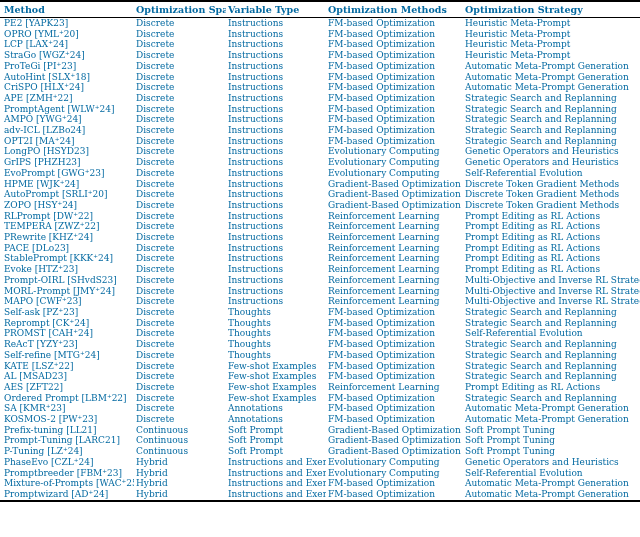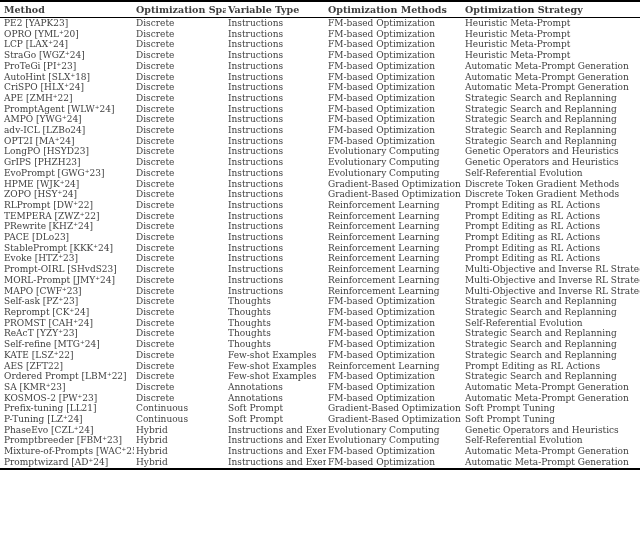--- a/index.html
+++ b/index.html
@@ -8,21 +8,21 @@
     background: #ffffff;
     width: 640px;
     height: 537px;
     overflow: hidden;
   }
   .page {
     width: 640px;
     height: 404px;
     box-sizing: border-box;
     font-family: "DejaVu Serif", "Liberation Serif", serif;
-    color: #404040;
+    color: #0369a1;
   }
   table.methods {
     width: 640px;
     table-layout: fixed;
     border-collapse: collapse;
     border-top: 2px solid #000000;
     border-bottom: 2px solid #000000;
   }
   table.methods thead tr {
     border-bottom: 1px solid #000000;
@@ -181,20 +181,27 @@
           <td>Self-Referential Evolution</td>
         </tr>
         <tr>
           <td>HPME [WJK⁺24]</td>
           <td>Discrete</td>
           <td>Instructions</td>
           <td>Gradient-Based Optimization</td>
           <td>Discrete Token Gradient Methods</td>
         </tr>
         <tr>
+          <td>AutoPrompt [SRLI⁺20]</td>
+          <td>Discrete</td>
+          <td>Instructions</td>
+          <td>Gradient-Based Optimization</td>
+          <td>Discrete Token Gradient Methods</td>
+        </tr>
+        <tr>
           <td>ZOPO [HSY⁺24]</td>
           <td>Discrete</td>
           <td>Instructions</td>
           <td>Gradient-Based Optimization</td>
           <td>Discrete Token Gradient Methods</td>
         </tr>
         <tr>
           <td>RLPrompt [DW⁺22]</td>
           <td>Discrete</td>
           <td>Instructions</td>
@@ -293,20 +300,27 @@
           <td>Strategic Search and Replanning</td>
         </tr>
         <tr>
           <td>KATE [LSZ⁺22]</td>
           <td>Discrete</td>
           <td>Few-shot Examples</td>
           <td>FM-based Optimization</td>
           <td>Strategic Search and Replanning</td>
         </tr>
         <tr>
+          <td>AL [MSAD23]</td>
+          <td>Discrete</td>
+          <td>Few-shot Examples</td>
+          <td>FM-based Optimization</td>
+          <td>Strategic Search and Replanning</td>
+        </tr>
+        <tr>
           <td>AES [ZFT22]</td>
           <td>Discrete</td>
           <td>Few-shot Examples</td>
           <td>Reinforcement Learning</td>
           <td>Prompt Editing as RL Actions</td>
         </tr>
         <tr>
           <td>Ordered Prompt [LBM⁺22]</td>
           <td>Discrete</td>
           <td>Few-shot Examples</td>
@@ -322,20 +336,27 @@
         </tr>
         <tr>
           <td>KOSMOS-2 [PW⁺23]</td>
           <td>Discrete</td>
           <td>Annotations</td>
           <td>FM-based Optimization</td>
           <td>Automatic Meta-Prompt Generation</td>
         </tr>
         <tr>
           <td>Prefix-tuning [LL21]</td>
+          <td>Continuous</td>
+          <td>Soft Prompt</td>
+          <td>Gradient-Based Optimization</td>
+          <td>Soft Prompt Tuning</td>
+        </tr>
+        <tr>
+          <td>Prompt-Tuning [LARC21]</td>
           <td>Continuous</td>
           <td>Soft Prompt</td>
           <td>Gradient-Based Optimization</td>
           <td>Soft Prompt Tuning</td>
         </tr>
         <tr>
           <td>P-Tuning [LZ⁺24]</td>
           <td>Continuous</td>
           <td>Soft Prompt</td>
           <td>Gradient-Based Optimization</td>

